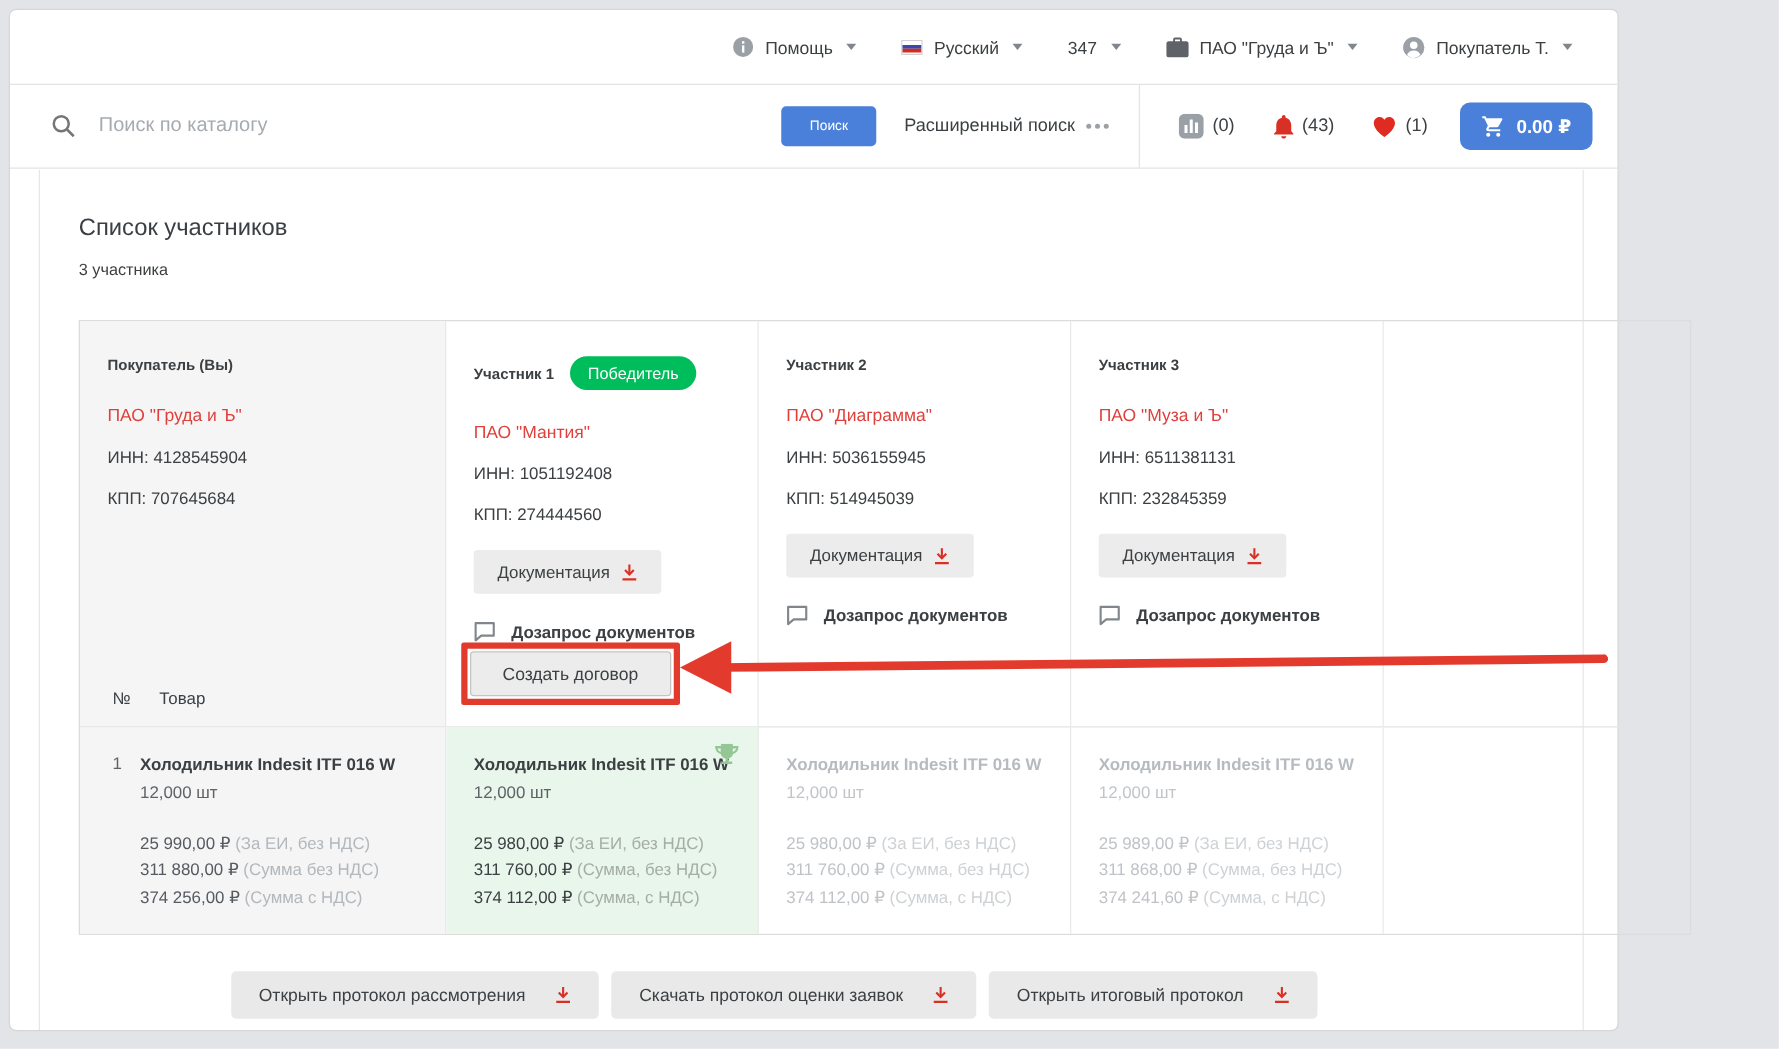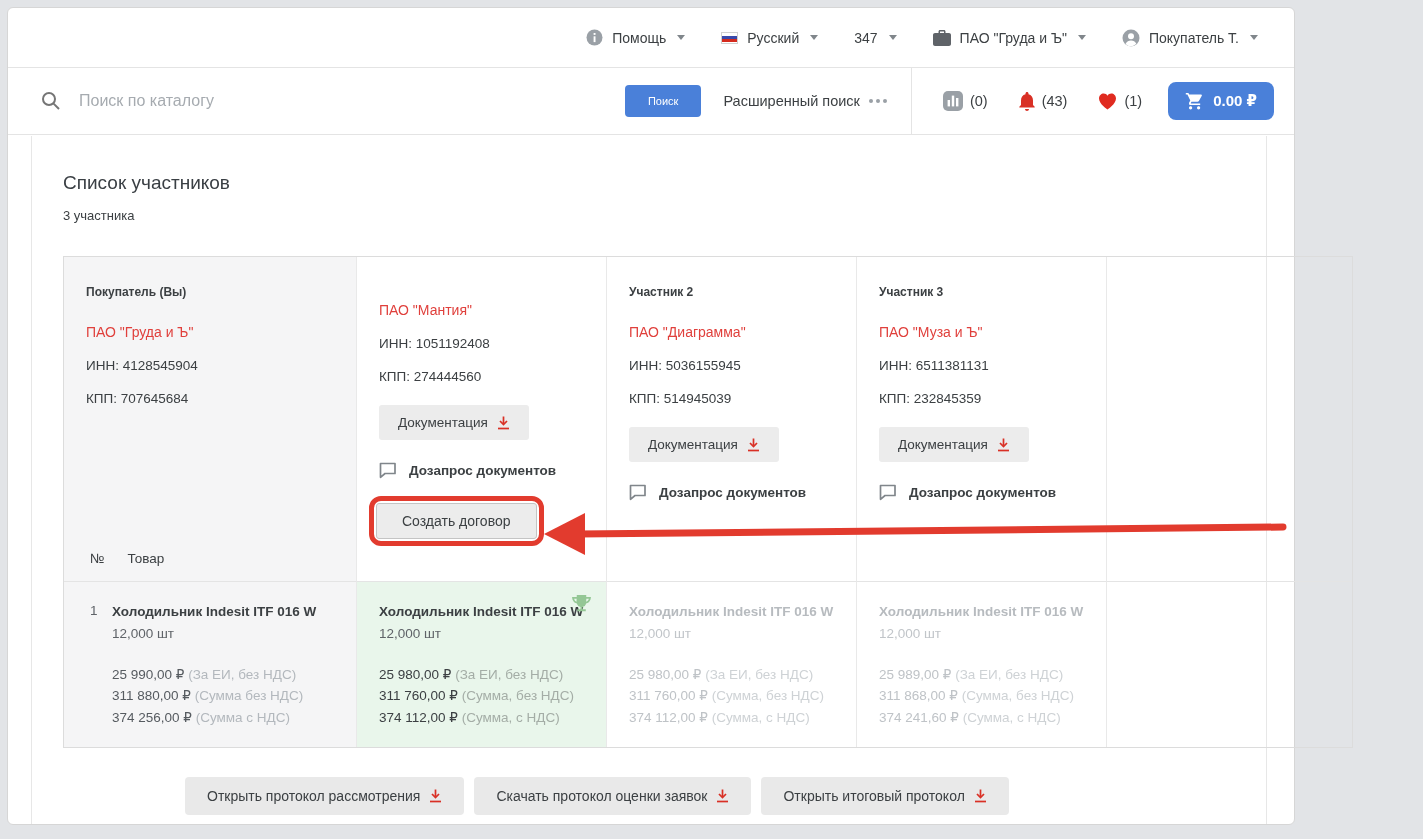--- a/index.html
+++ b/index.html
@@ -41,38 +41,38 @@
   .graybg { background:#f5f5f6; }
   .greenbg { background:#e9f6eb; }
 
   .cell-titlerow { display:flex; align-items:center; margin-top:8px; }
   .cell-title { font-weight:bold; font-size:12px; color:#3c4043; }
   .badge { background:#00bd5c; color:#fff; border-radius:15px; padding:6px 14px; font-size:13px; margin-left:13px; }
   .company { color:#e0403c; font-size:14px; margin-top:25px; }
   .idline { margin-top:18px; color:#3c4043; }
   .doc-btn { margin-top:21px; display:inline-flex; align-items:center; gap:9px; background:#ececec; border:none; border-radius:3px; padding:10px 19px; font-size:13.5px; color:#3c4043; font-family:inherit; cursor:pointer; }
   .rerequest { margin-top:22px; display:flex; align-items:center; gap:11px; font-weight:bold; color:#3c4043; cursor:pointer; }
-  .ring { display:inline-block; border:5px solid #e23b2e; border-radius:12px; padding:2px; margin-top:17px; margin-left:-10px; }
+  .ring { display:inline-block; border:5px solid #e23b2e; border-radius:2px; padding:2px; margin-left:-10px; }
   .create-btn { background:#ececec; border:1px solid #c4c4c4; border-radius:3px; padding:9px 25px; font-size:14px; color:#3c4043; font-family:inherit; cursor:pointer; }
   .numrow { position:absolute; left:26px; bottom:15px; display:flex; gap:23px; color:#3c4043; }
 
   .pname { font-weight:bold; color:#3c4043; line-height:1.45; }
   .qty { color:#5f6368; margin-top:4px; }
   .prices { margin-top:23px; line-height:1.6; }
   .pv { color:#565b60; } .pl { color:#b3b8bd; }
   .winner .pv { color:#3c4043; } .winner .pl { color:#a4ada6; }
   .muted .pname { color:#b7bbbf; } .muted .qty { color:#c1c5c9; }
   .muted .pv { color:#bfc3c7; } .muted .pl { color:#ced2d5; }
   .rownum { position:absolute; left:26px; top:21px; color:#5f6368; }
   .withnum { padding-left:48px; }
   .trophy { position:absolute; top:13px; right:15px; }
 
   
   .actions { display:flex; gap:10px; margin-top:29px; margin-left:122px; }
-  .action-btn { background:#e9e9e9; border:none; border-radius:4px; padding:11px 22px; display:flex; align-items:center; gap:9px; font-size:14px; color:#3c4043; font-family:inherit; cursor:pointer; white-space:nowrap; }
+  .action-btn { background:#e9e9e9; border:none; border-radius:4px; padding:11px 22px; display:flex; align-items:center; gap:24px; font-size:14px; color:#3c4043; font-family:inherit; cursor:pointer; white-space:nowrap; }
 
   .arrow-overlay { position:absolute; left:538px; top:502px; width:752px; height:58px; z-index:40; pointer-events:none; }
   .icon { display:inline-flex; align-items:center; }
 </style>
 </head>
 <body>
 
 <div class="card">
 
   <div class="topnav">
@@ -190,20 +190,24 @@
         <div class="company">ПАО "Груда и Ъ"</div>
         <div class="idline">ИНН: 4128545904</div>
         <div class="idline">КПП: 707645684</div>
         <div class="numrow">
           <span>№</span>
           <span>Товар</span>
         </div>
       </div>
 
       <div class="cell hrow">
+        <div class="cell-titlerow">
+          <span class="cell-title">Участник 1</span>
+          <span class="badge">Победитель</span>
+        </div>
         <div class="company">ПАО "Мантия"</div>
         <div class="idline">ИНН: 1051192408</div>
         <div class="idline">КПП: 274444560</div>
         <div><button class="doc-btn">
           <span>Документация</span>
           <span class="icon">
                 <svg width="13" height="14" viewBox="0 0 13 14">
                   <g stroke="#d93025" stroke-width="1.7" fill="none">
                     <line x1="6.5" y1="0.5" x2="6.5" y2="7.8"></line>
                     <polyline points="3,5 6.5,8.6 10,5"></polyline>

